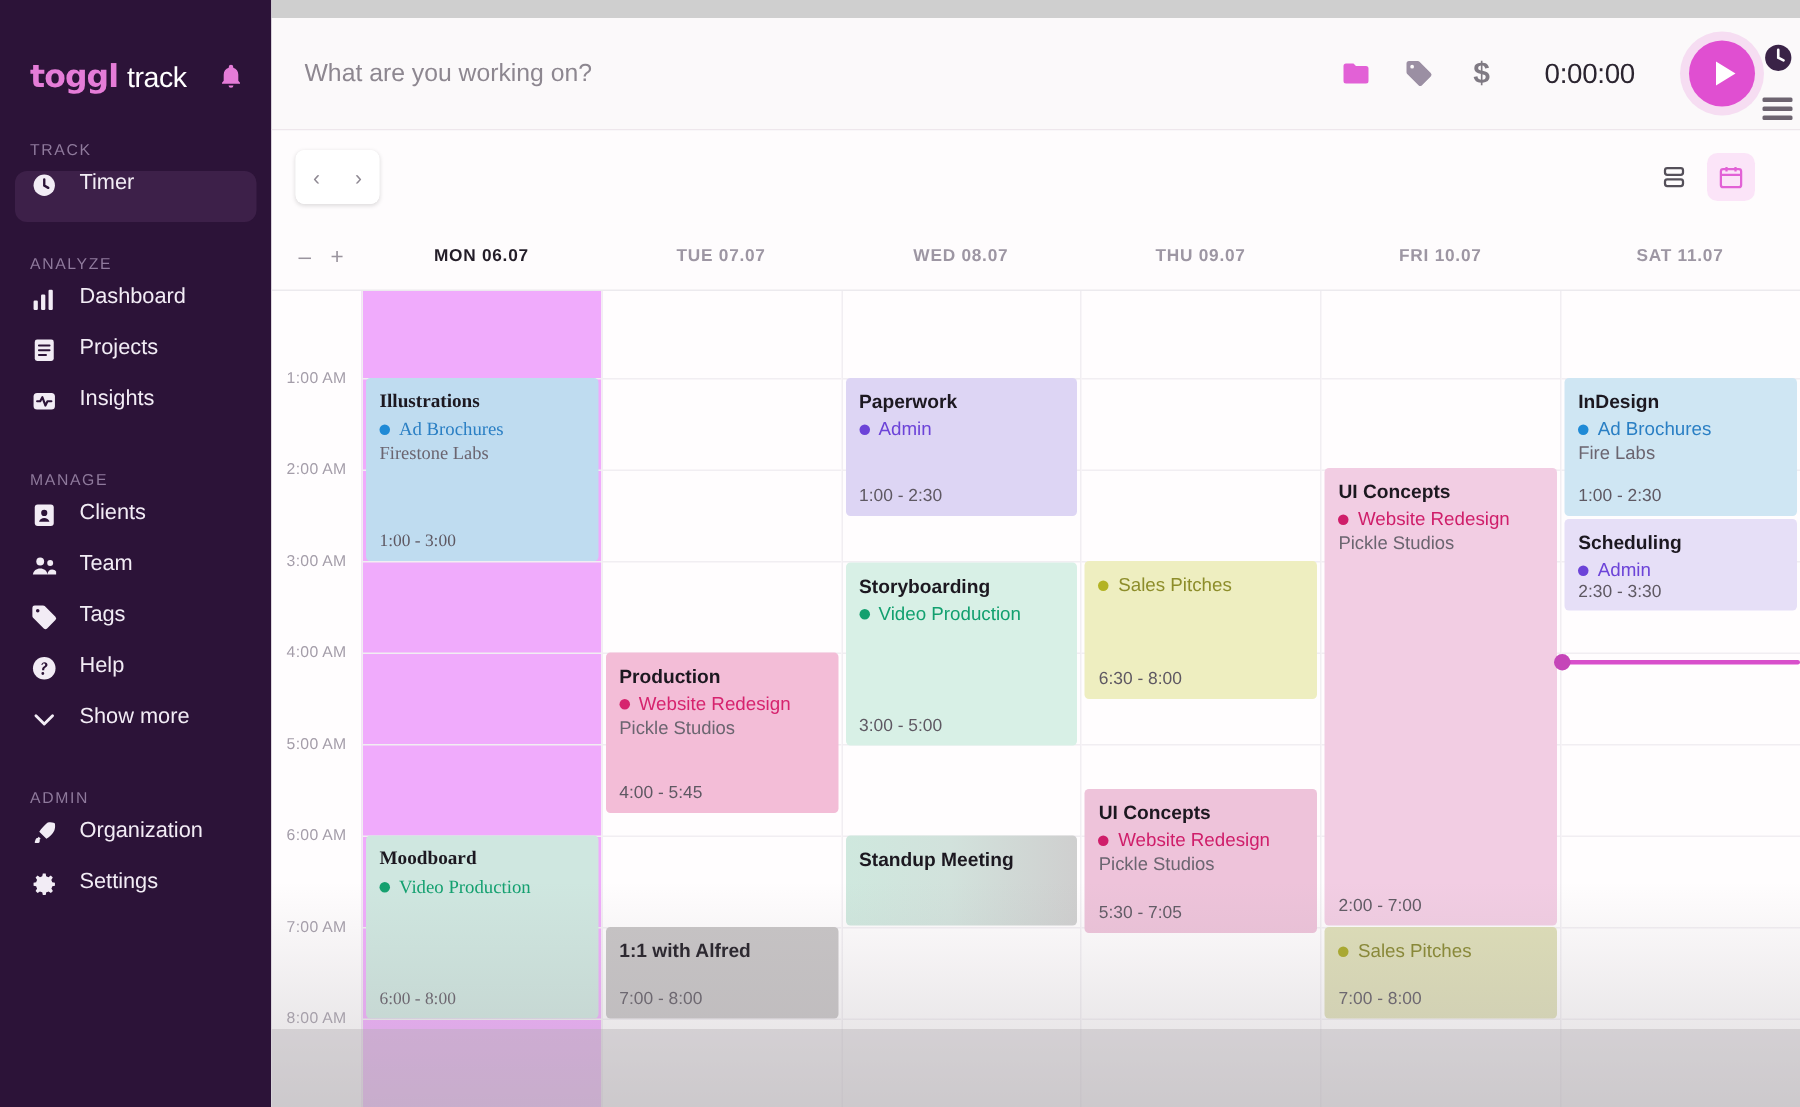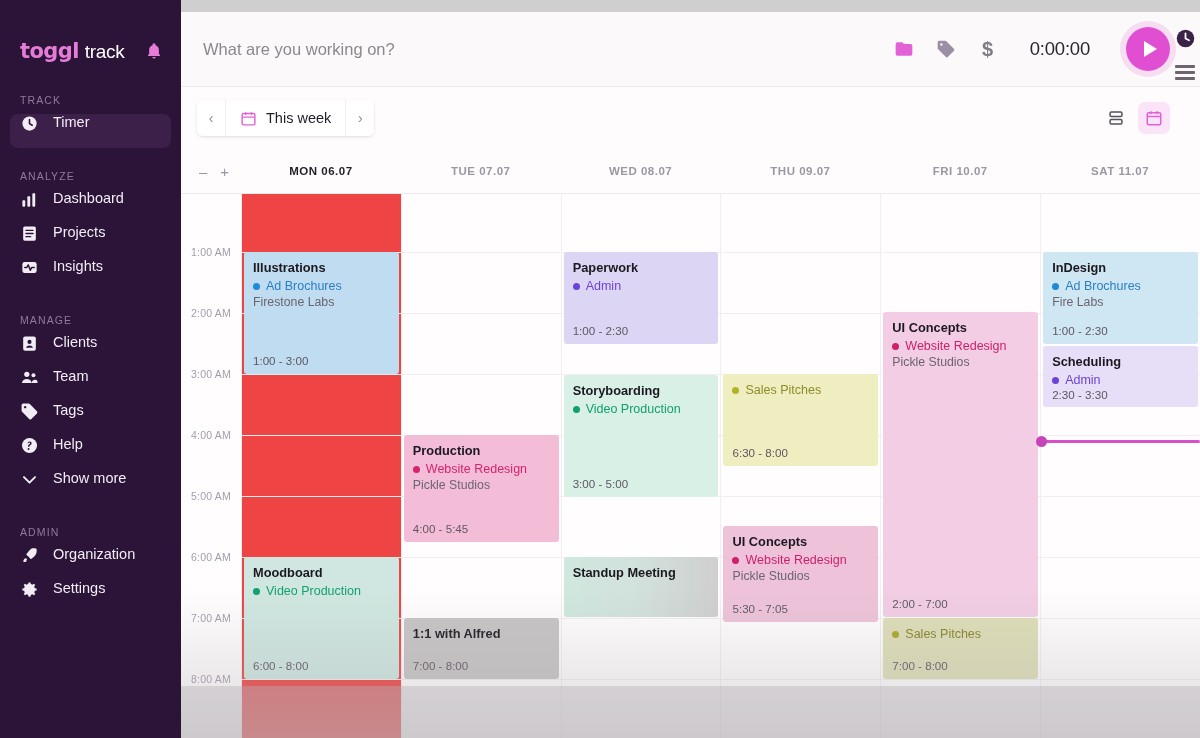--- a/index.html
+++ b/index.html
@@ -191,21 +191,21 @@
   }
   .day-col {
     flex: 1 1 0; position: relative;
     border-left: 1px solid #f1eef2;
     background: #fffdfe;
   }
   .hour-line {
     position: absolute; left: 0; right: 0; height: 1px;
     background: #f1eef2;
   }
-  .day-col.today { background: #ef4444; }
+  .day-col.today { background: #f0abfc; font-family: Liberation Serif, serif; }
 
   
   .event {
     position: absolute; left: 2px; right: 2px;
     border-radius: 3px; padding: 8px 9px 7px 9px;
     overflow: hidden; cursor: pointer;
     display: flex; flex-direction: column;
   }
   .ev-title {
     font-size: 12.8px; font-weight: bold; color: #1c1820;
@@ -389,29 +389,20 @@
         <span class="timer-value">0:00:00</span>
         <span class="play-btn">
           <span class="play-tri"></span>
         </span>
       </div>
     </div>
 
     <div id="date-bar">
       <div class="date-pill">
         <span class="arrow-btn">‹</span>
-        <span class="pill-mid">
-          <span class="cal-ico">
-            <svg viewBox="0 0 24 24" fill="none" stroke="currentColor" stroke-width="2">
-              <rect x="3" y="5" width="18" height="16" rx="2"></rect>
-                <path d="M3 10h18M8 3v4M16 3v4"></path>
-            </svg>
-          </span>
-          <span class="pill-text">This week</span>
-        </span>
         <span class="arrow-btn">›</span>
       </div>
 
       <div class="view-toggles">
         <span class="view-btn list-v">
           <svg viewBox="0 0 24 24" fill="none" stroke="currentColor" stroke-width="2">
             <rect x="4" y="4" width="16" height="6" rx="2"></rect>
               <rect x="4" y="14" width="16" height="6" rx="2"></rect>
           </svg>
         </span>

